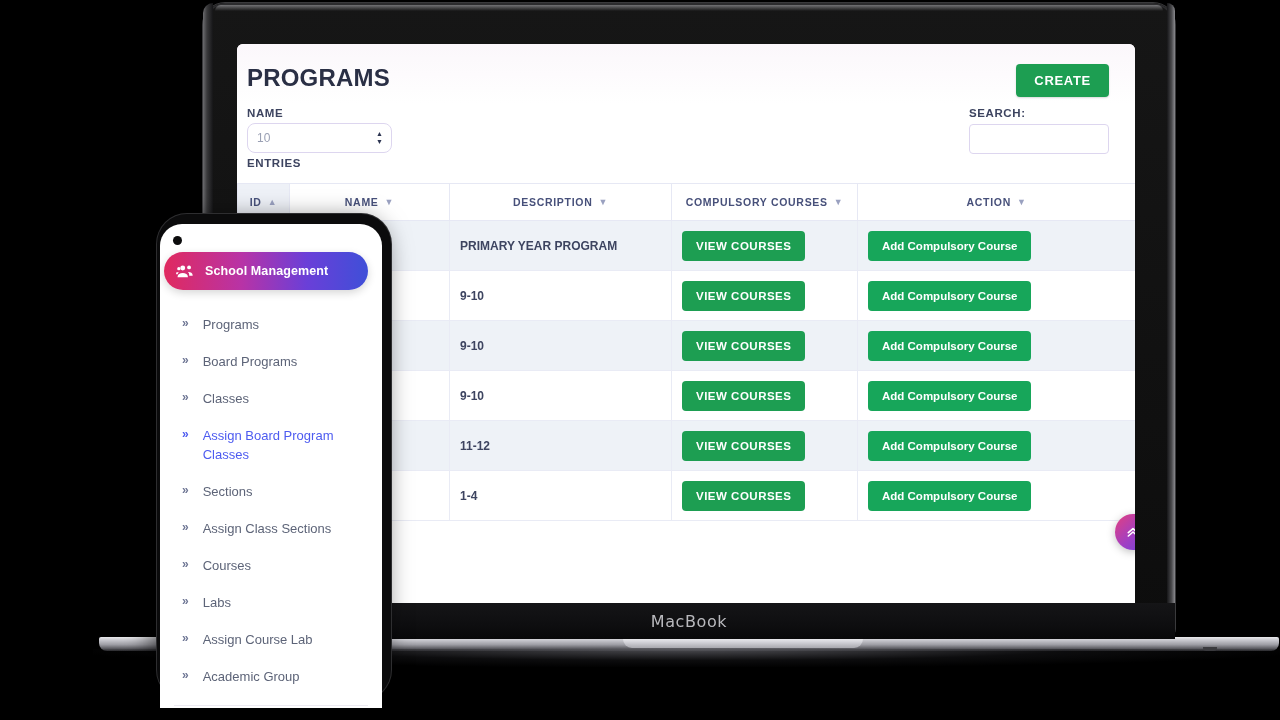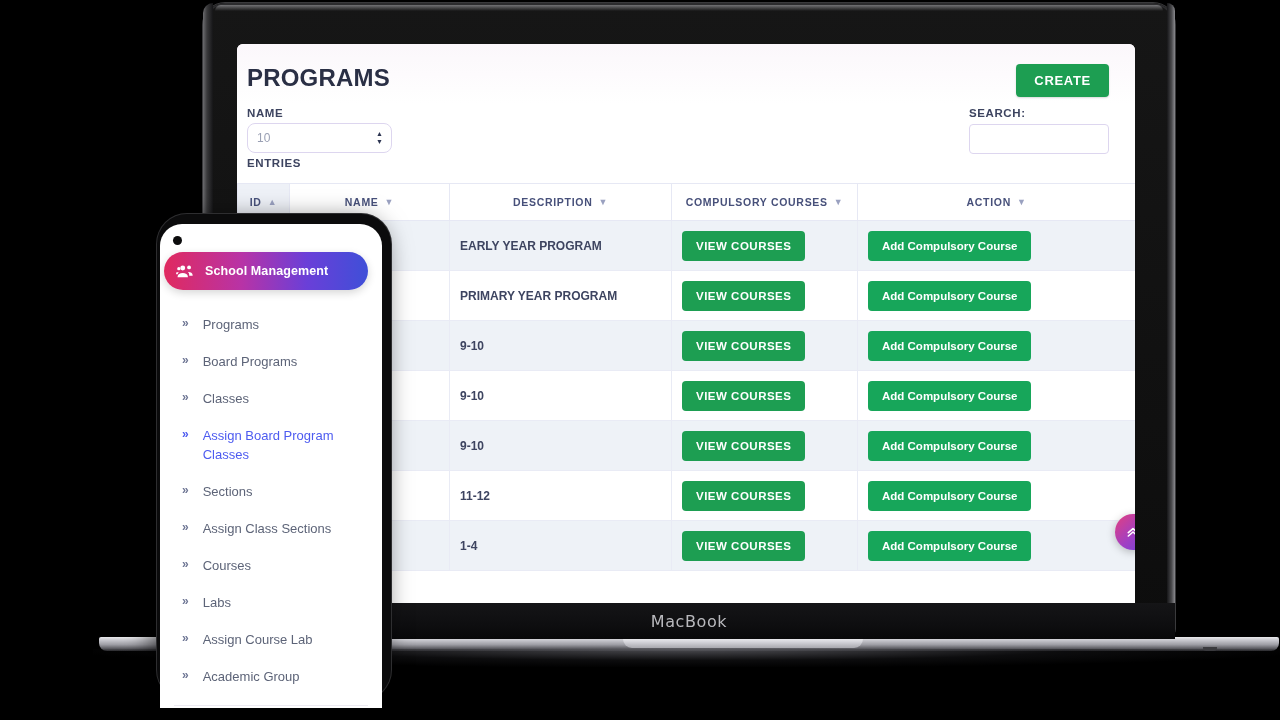--- a/index.html
+++ b/index.html
@@ -243,27 +243,20 @@
                     <span>ACTION</span>
                     <span class="sort-ic">▼</span>
                   </div>
                 </th>
               </tr>
             </thead>
             <tbody id="tbody">
                 <tr>
                   <td></td>
                   <td></td>
-                  <td>EARLY YEAR PROGRAM</td>
-                  <td><button class="btn-view">VIEW COURSES</button></td>
-                  <td><button class="btn-add">Add Compulsory Course</button></td>
-                </tr>
-                <tr>
-                  <td></td>
-                  <td></td>
                   <td>PRIMARY YEAR PROGRAM</td>
                   <td><button class="btn-view">VIEW COURSES</button></td>
                   <td><button class="btn-add">Add Compulsory Course</button></td>
                 </tr>
                 <tr>
                   <td></td>
                   <td></td>
                   <td>9-10</td>
                   <td><button class="btn-view">VIEW COURSES</button></td>
                   <td><button class="btn-add">Add Compulsory Course</button></td>

